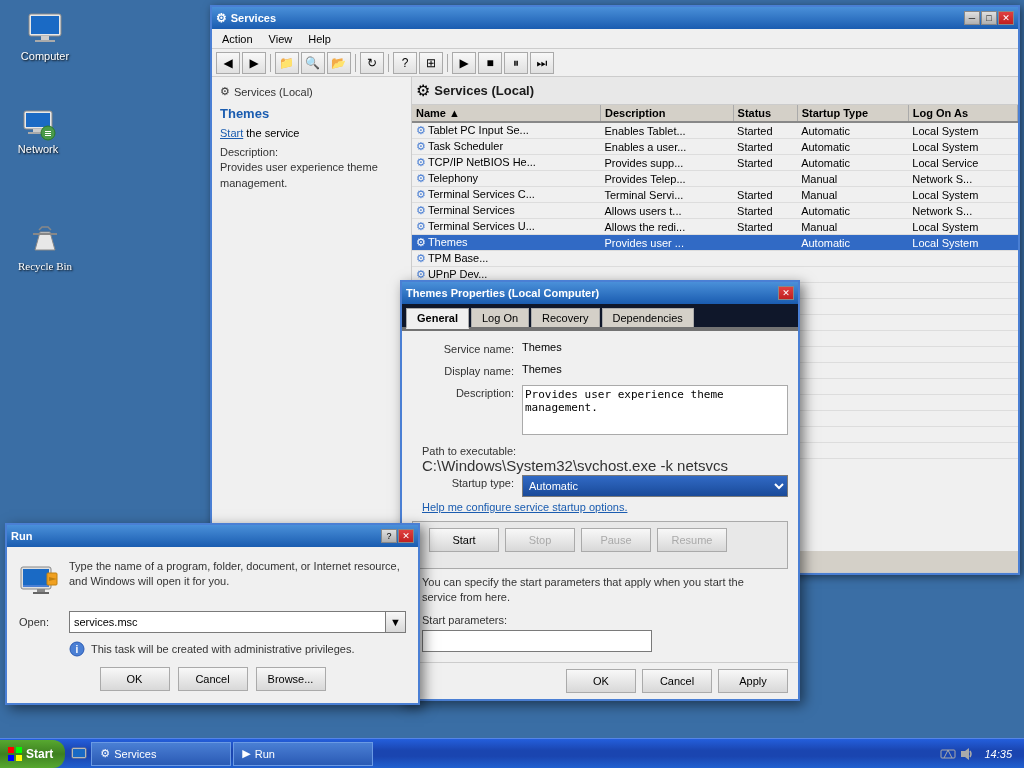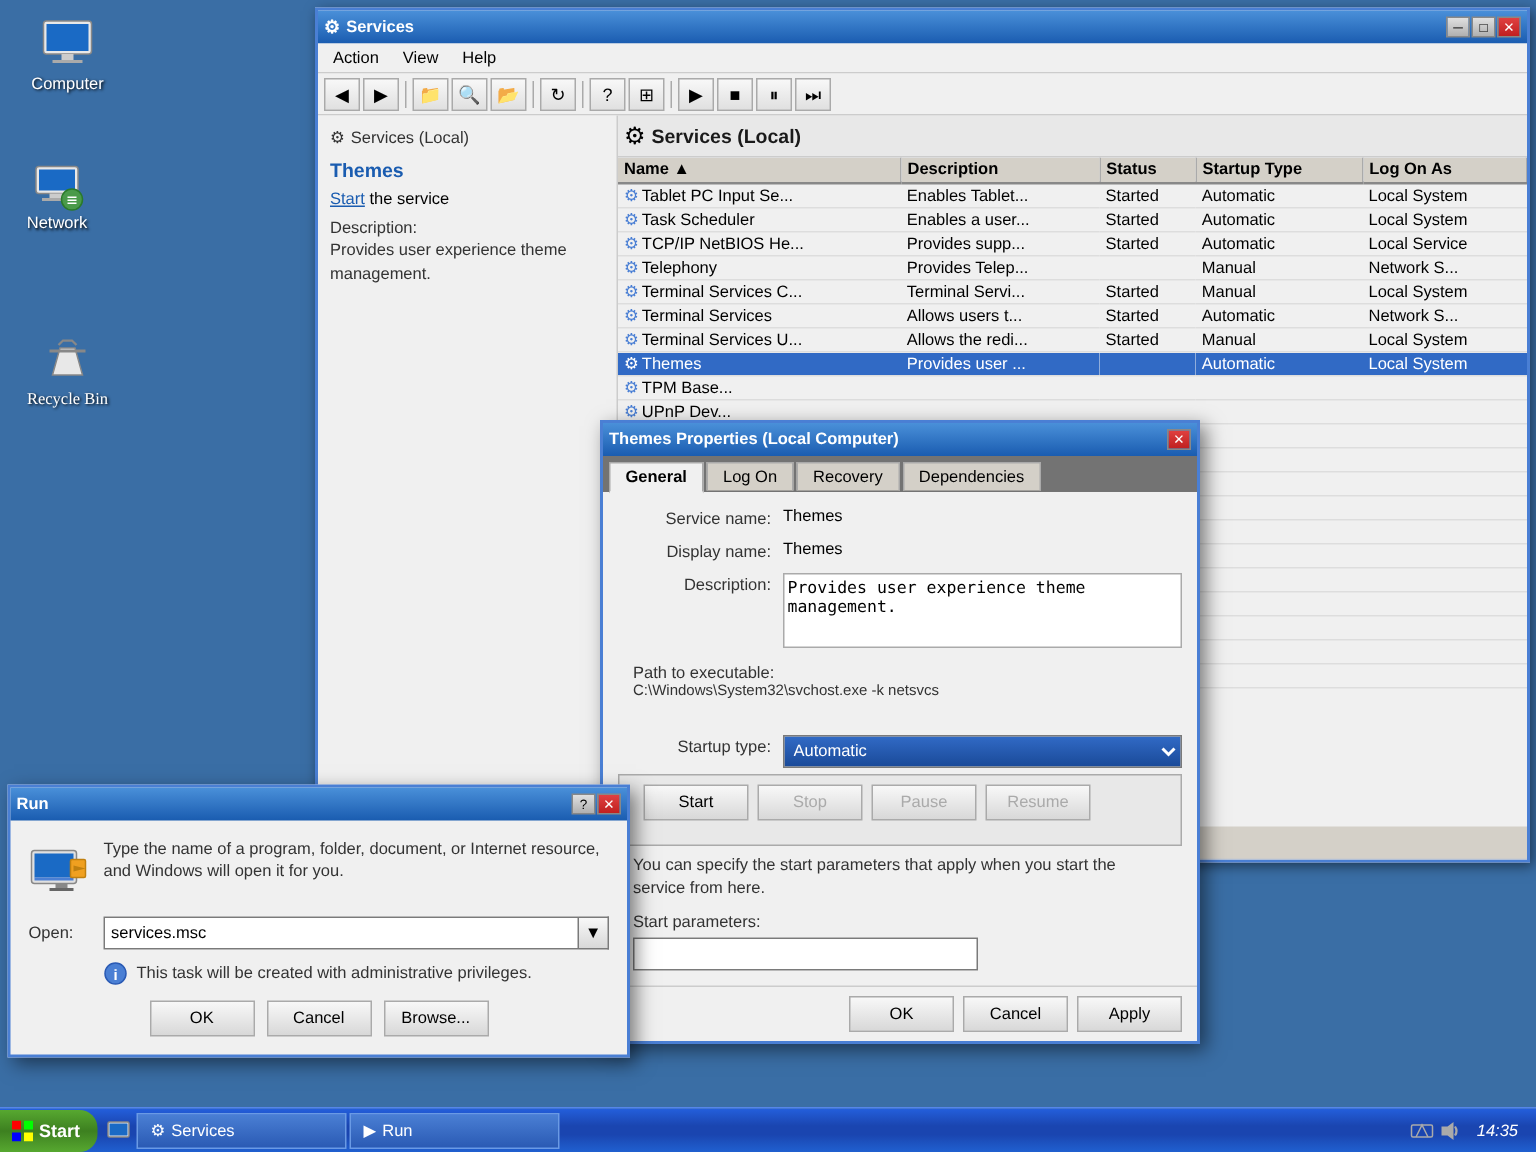--- a/index.html
+++ b/index.html
@@ -57,30 +57,30 @@
     .services-table { flex: 1; overflow-y: auto; }
     table { width: 100%; border-collapse: collapse; }
     thead th { background: #d4d0c8; border-right: 1px solid #aaa; border-bottom: 2px solid #888; padding: 2px 4px; text-align: left; font-size: 11px; font-weight: bold; position: sticky; top: 0; cursor: pointer; }
     tbody tr { border-bottom: 1px solid #ddd; cursor: pointer; }
     tbody tr.selected { background: #316ac5; color: white; }
     tbody td { padding: 1px 4px; font-size: 11px; vertical-align: middle; white-space: nowrap; overflow: hidden; text-overflow: ellipsis; max-width: 160px; }
     .themes-dialog { position: absolute; top: 280px; left: 400px; width: 400px; background: #f0f0f0; border: 2px solid #4a7fd4; box-shadow: 4px 4px 12px rgba(0,0,0,0.5); z-index: 200; }
     .dialog-titlebar { height: 22px; background: linear-gradient(to bottom, #4a90d9, #1a5cb0); display: flex; align-items: center; padding: 0 4px; color: white; font-size: 11px; font-weight: bold; }
     .dialog-title { flex: 1; }
 
-    .dialog-tabs { display: flex; border-bottom: 1px solid #737373; background: #737373; padding: 4px 4px 0; }
+    .dialog-tabs { display: flex; border-bottom: 4px solid #737373; background: #0f172a; padding: 4px 4px 0; }
     .dialog-tab { padding: 3px 10px; border: 1px solid #aaa; border-bottom: none; background: #d4d0c8; font-size: 11px; cursor: pointer; margin-right: 2px; }
     .dialog-tab.active { background: #f0f0f0; border-bottom: 2px solid #f0f0f0; margin-bottom: -2px; font-weight: bold; }
 
     .dialog-body { padding: 10px; }
     .dialog-row { display: flex; align-items: flex-start; margin-bottom: 8px; }
     .dialog-label { width: 110px; font-size: 11px; color: #333; text-align: right; padding-right: 8px; padding-top: 2px; }
     .dialog-value { flex: 1; font-size: 11px; }
     .dialog-textarea { width: 100%; height: 50px; border: 1px solid #aaa; background: white; padding: 2px; font-size: 11px; resize: none; }
-    .dialog-path { font-size: 10px; color: #333; margin-bottom: 24px; margin-left: 10px; }
+    .dialog-path { font-size: 15px; color: #333; margin-bottom: 1px; margin-left: 10px; }
     .dialog-path-label { font-size: 11px; color: #333; font-weight: normal; margin-left: 10px; }
     .dialog-select { width: 100%; height: 22px; border: 1px solid #7a7a7a; background: linear-gradient(to bottom, #316ac5, #1a4a99); color: white; font-size: 11px; padding: 0 2px; }
     .dialog-link { color: #1a5cb0; text-decoration: underline; cursor: pointer; font-size: 11px; margin-left: 10px; margin-bottom: 8px; display: block; }
     .service-status-row { display: flex; align-items: center; margin-bottom: 8px; margin-left: 10px; }
     .status-label { font-size: 11px; color: #333; width: 100px; }
     .status-value { font-size: 11px; color: #333; font-weight: bold; }
     .svc-buttons { display: flex; gap: 6px; margin-left: 10px; margin-bottom: 10px; }
     .svc-btn { width: 70px; height: 24px; background: linear-gradient(to bottom, #f8f8f8, #d8d8d8); border: 1px solid #aaa; font-size: 11px; cursor: pointer; }
     .svc-btn:disabled { color: #aaa; cursor: default; }
     .start-params-label { font-size: 11px; color: #333; margin-left: 10px; margin-bottom: 4px; }
@@ -414,20 +414,21 @@
         <span class="dialog-label">Startup type:</span>
         <div style="flex:1;">
           <select class="dialog-select">
             <option>Automatic</option>
             <option>Manual</option>
             <option>Disabled</option>
           </select>
         </div>
       </div>
 
+      <a class="dialog-link">Help me configure service startup options.</a>
 
       <div style="border:1px solid #aaa;padding:6px;margin:0 0 6px;background:#e8e8e8;">
         <div class="svc-buttons">
           <button class="svc-btn">Start</button>
           <button class="svc-btn" disabled="">Stop</button>
           <button class="svc-btn" disabled="">Pause</button>
           <button class="svc-btn" disabled="">Resume</button>
         </div>
       </div>
 

